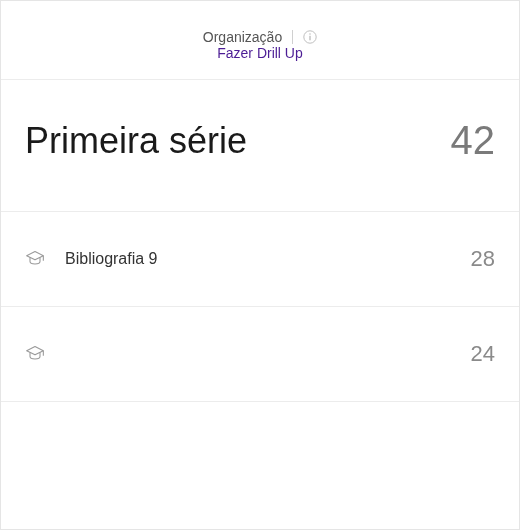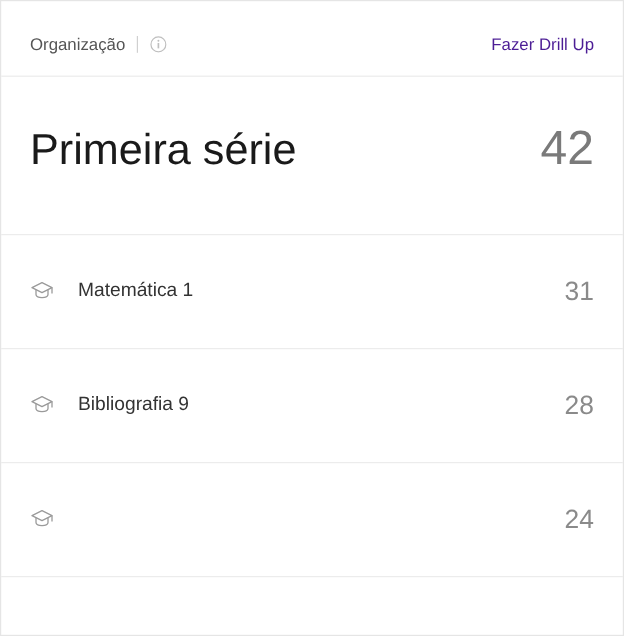--- a/index.html
+++ b/index.html
@@ -18,20 +18,21 @@
       width: 100%;
       height: 100%;
       border: 1px solid #e5e5e5;
     }
     .header {
       display: flex;
       align-items: center;
       justify-content: space-between;
       padding: 28px 24px 18px 24px;
       border-bottom: 1px solid #ececec;
+      flex-direction: column;
     }
     .header-left {
       display: flex;
       align-items: center;
       gap: 10px;
     }
     .header-left .divider {
       width: 1px;
       height: 14px;
       background: #d0d0d0;
@@ -120,33 +121,20 @@
       </span>
     </div>
     <span class="drill-up">Fazer Drill Up</span>
   </div>
 
   <div class="summary-row">
     <span class="summary-title">Primeira série</span>
     <span class="summary-value">42</span>
   </div>
 
-  <div class="item-row">
-    <div class="item-left">
-      <span class="grad-icon">
-        <svg width="20" height="20" viewBox="0 0 24 24">
-          <path d="M12 3 L2 8 L12 13 L22 8 Z" fill="none" stroke="#9a9a9a" stroke-width="1.3" stroke-linejoin="round"></path>
-          <path d="M6 10 V15 C6 17 9 18 12 18 C15 18 18 17 18 15 V10" fill="none" stroke="#9a9a9a" stroke-width="1.3" stroke-linejoin="round"></path>
-          <line x1="22" y1="8" x2="22" y2="14" stroke="#9a9a9a" stroke-width="1.3"></line>
-        </svg>
-      </span>
-      <span class="item-label">Matemática 1</span>
-    </div>
-    <span class="item-value">31</span>
-  </div>
 
   <div class="item-row">
     <div class="item-left">
       <span class="grad-icon">
         <svg width="20" height="20" viewBox="0 0 24 24">
           <path d="M12 3 L2 8 L12 13 L22 8 Z" fill="none" stroke="#9a9a9a" stroke-width="1.3" stroke-linejoin="round"></path>
           <path d="M6 10 V15 C6 17 9 18 12 18 C15 18 18 17 18 15 V10" fill="none" stroke="#9a9a9a" stroke-width="1.3" stroke-linejoin="round"></path>
           <line x1="22" y1="8" x2="22" y2="14" stroke="#9a9a9a" stroke-width="1.3"></line>
         </svg>
       </span>

